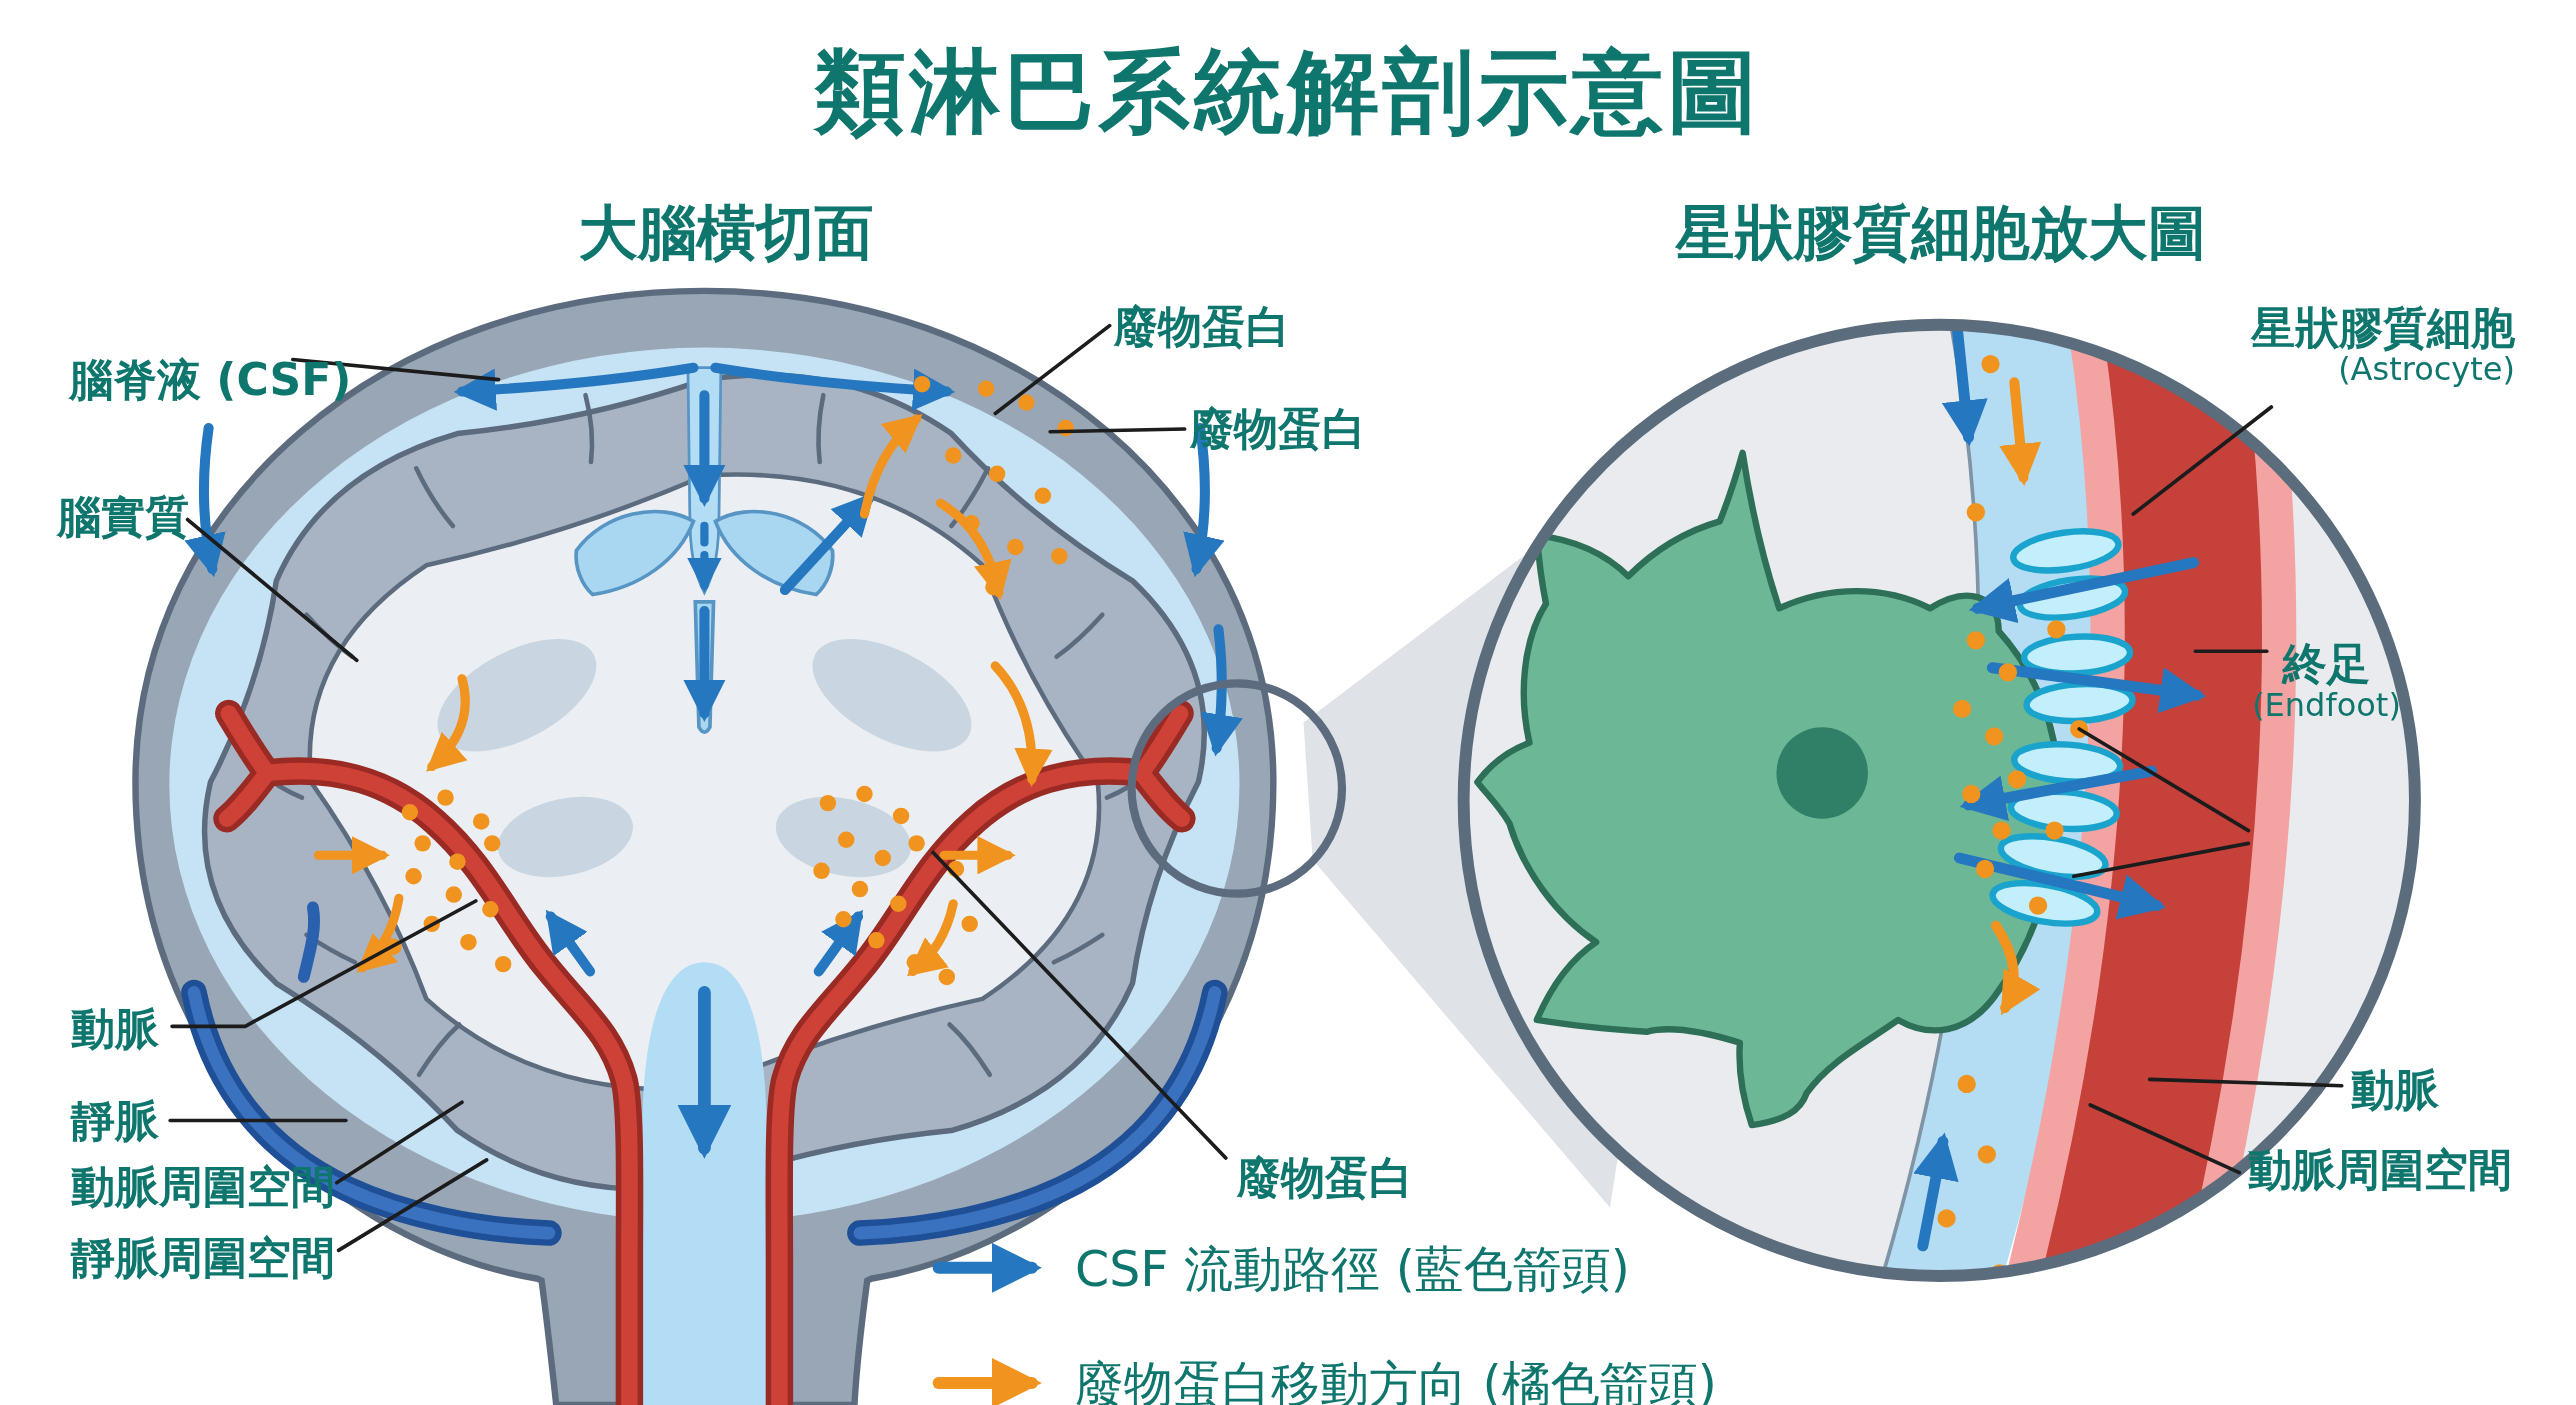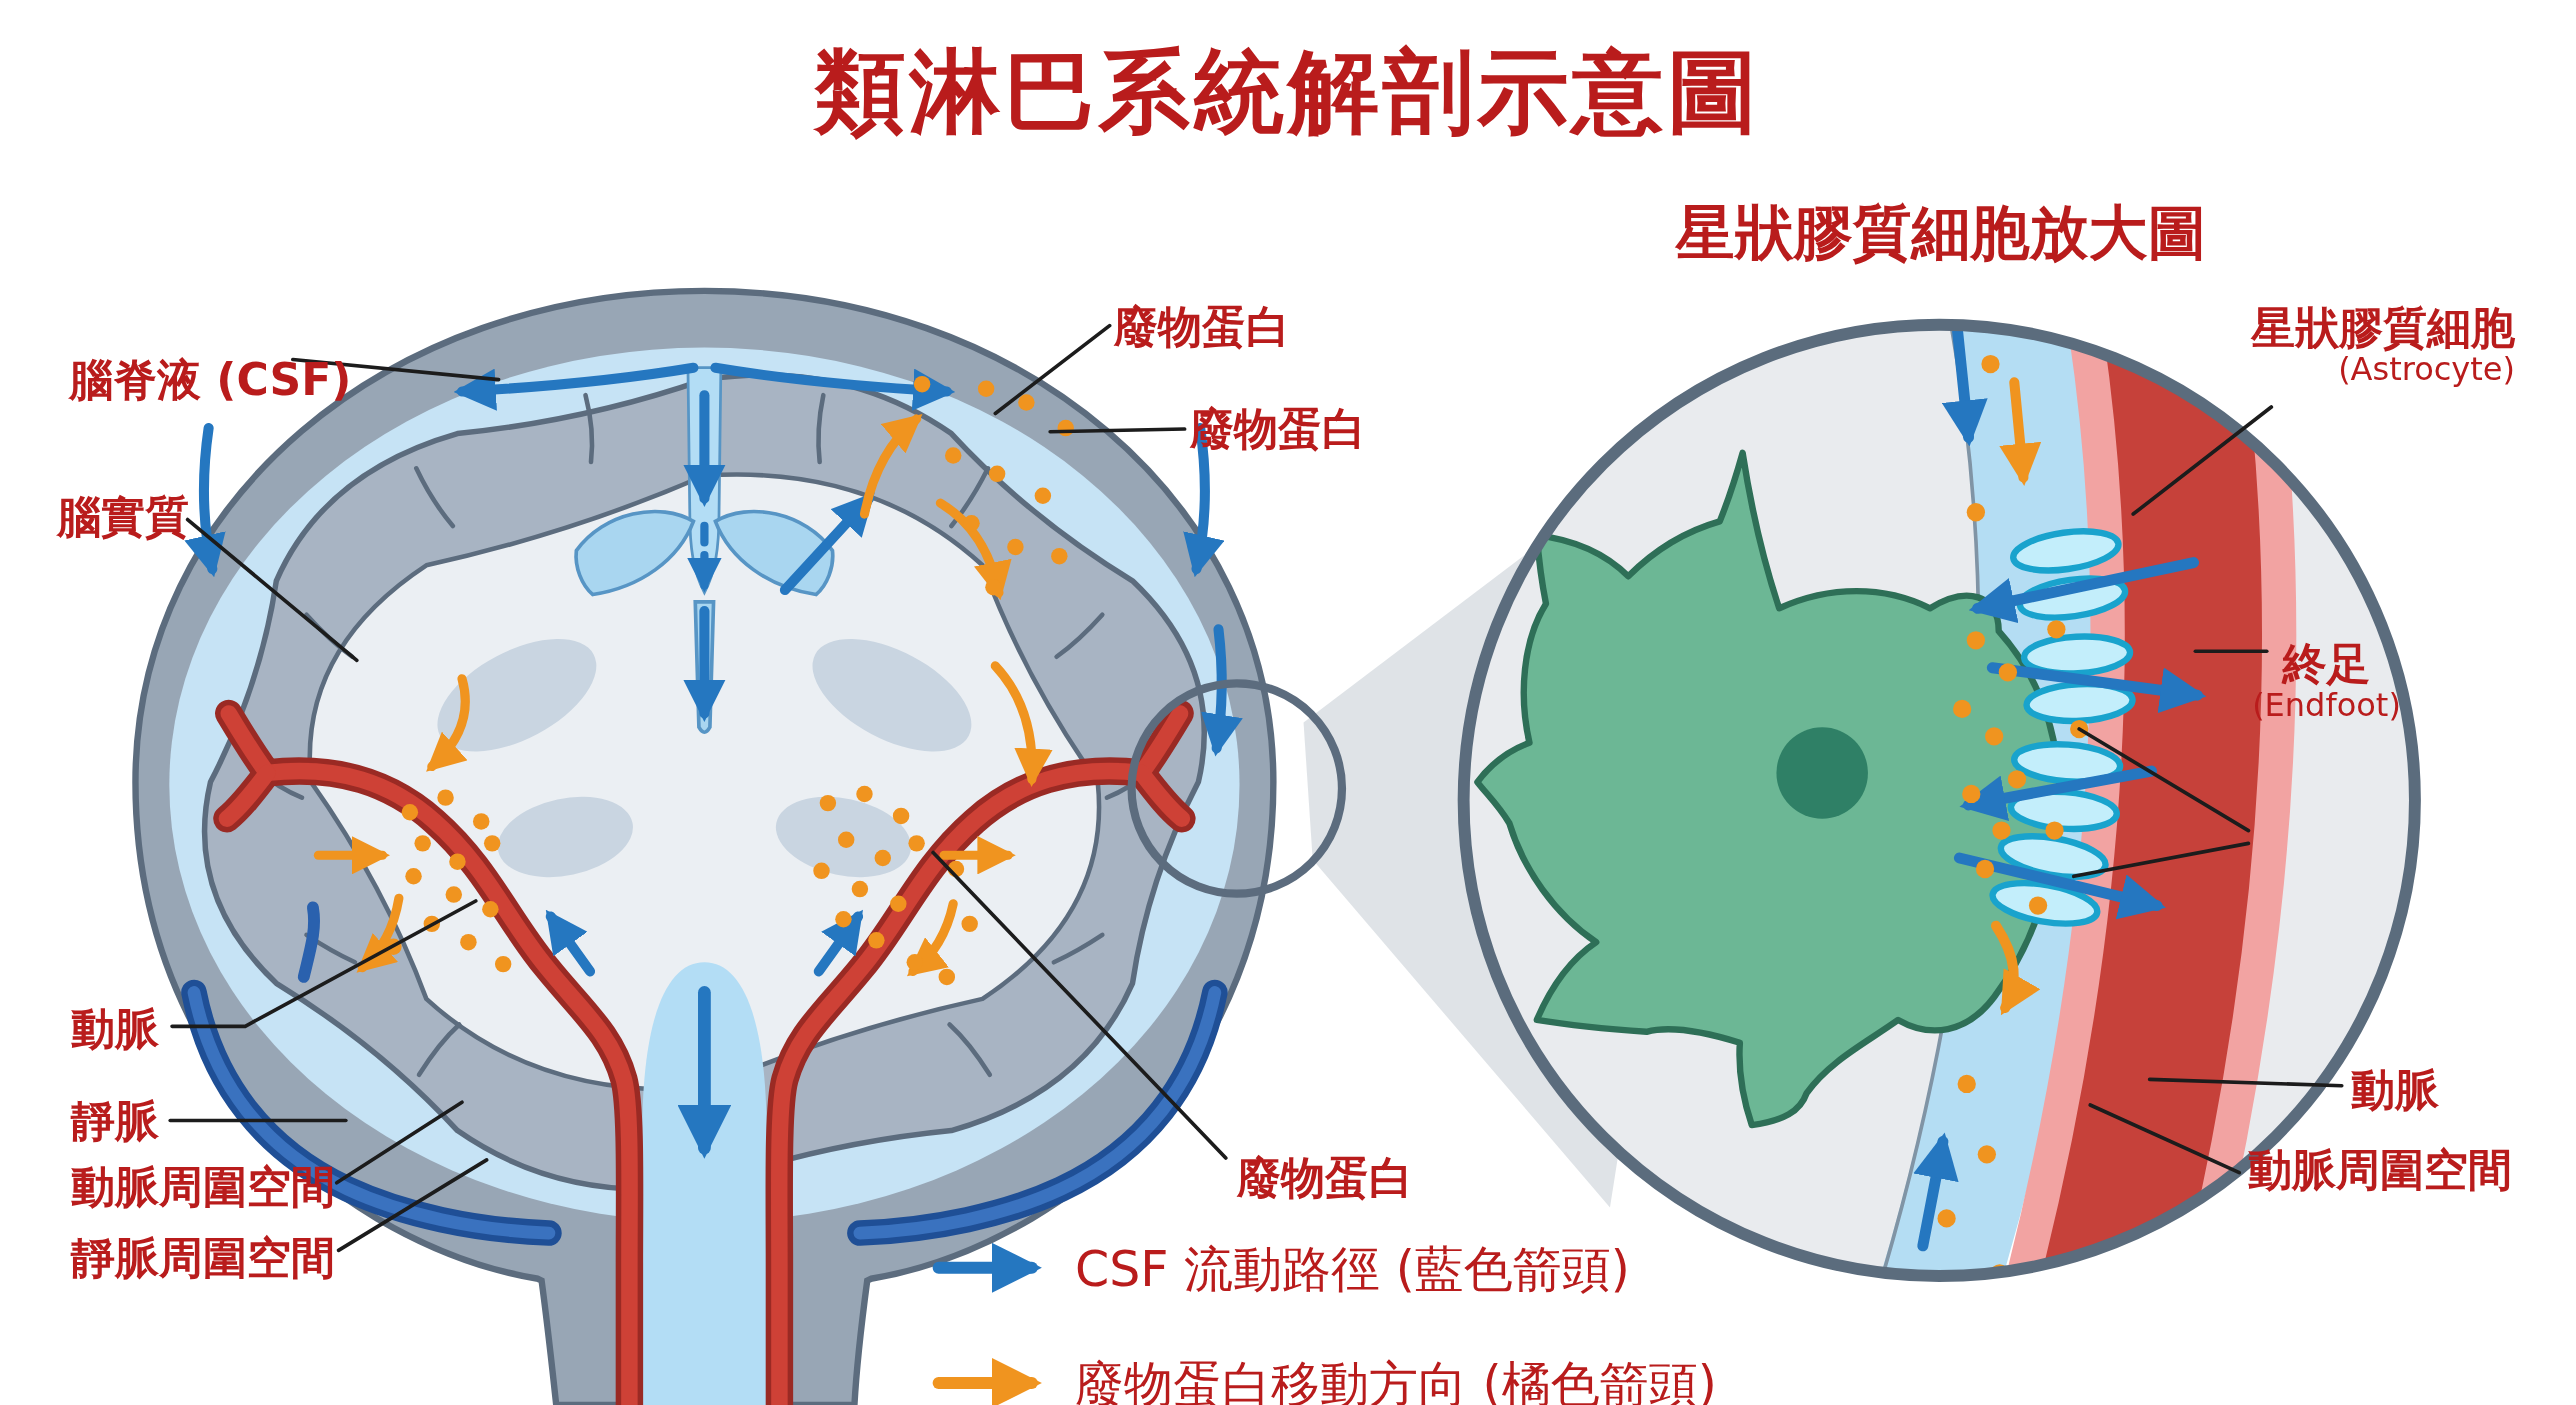--- a/index.html
+++ b/index.html
@@ -1,18 +1,18 @@
 <!DOCTYPE html>
 <html style="font-size:14.6px"><head>
 <meta charset="utf-8">
 <style>
   html,body{margin:0;padding:0;background:#fff;}
   .stage{
     position:relative;width:2576px;height:1405px;background:#ffffff;overflow:hidden;
-    font-family:"DejaVu Sans","Liberation Sans",sans-serif;color:#b91c1c;
+    font-family:"DejaVu Sans","Liberation Sans",sans-serif;color:#0f766e;
   }
   .stage svg{position:absolute;left:0;top:0;}
   .ttl{position:absolute;left:0;top:31px;width:2576px;text-align:center;
        font-size:91px;font-weight:900;letter-spacing:3.7px;}
   .sub{position:absolute;top:194px;transform:translateX(-50%);
        font-size:59px;font-weight:800;white-space:nowrap;}
   .lbl{position:absolute;font-size:44px;font-weight:600;line-height:1.12;white-space:nowrap;}
   .lbl2{position:absolute;text-align:center;font-weight:600;line-height:1.1;}
   .lbl2 .zh{display:block;font-size:44px;}
   .lbl2 .en{display:block;font-size:32px;font-weight:500;}
@@ -285,20 +285,21 @@
       <path d="M 2285,1208 L 2448,1282"></path>
     </g>
 
     <g fill="none" stroke-linecap="round">
       <path d="M 1026,1386 L 1128,1386" stroke="#2577c0" stroke-width="13" marker-end="url(#ab)"></path>
       <path d="M 1026,1512 L 1128,1512" stroke="#f0941f" stroke-width="13" marker-end="url(#ao)"></path>
     </g>
   </svg>
 
   <div class="ttl">類淋巴系統解剖示意圖</div>
+  <div class="sub" style="left:726px;">大腦橫切面</div>
   <div class="sub" style="left:1941px;">星狀膠質細胞放大圖</div>
 
   <div class="lbl" style="left:69px;top:355px;">腦脊液 (CSF)</div>
   <div class="lbl" style="left:57px;top:492px;">腦實質</div>
   <div class="lbl" style="left:1114px;top:302px;">廢物蛋白</div>
   <div class="lbl" style="left:1190px;top:404px;">廢物蛋白</div>
   <div class="lbl" style="left:71px;top:1004px;">動脈</div>
   <div class="lbl" style="left:71px;top:1096px;">靜脈</div>
   <div class="lbl" style="left:71px;top:1162px;">動脈周圍空間</div>
   <div class="lbl" style="left:71px;top:1233px;">靜脈周圍空間</div>

